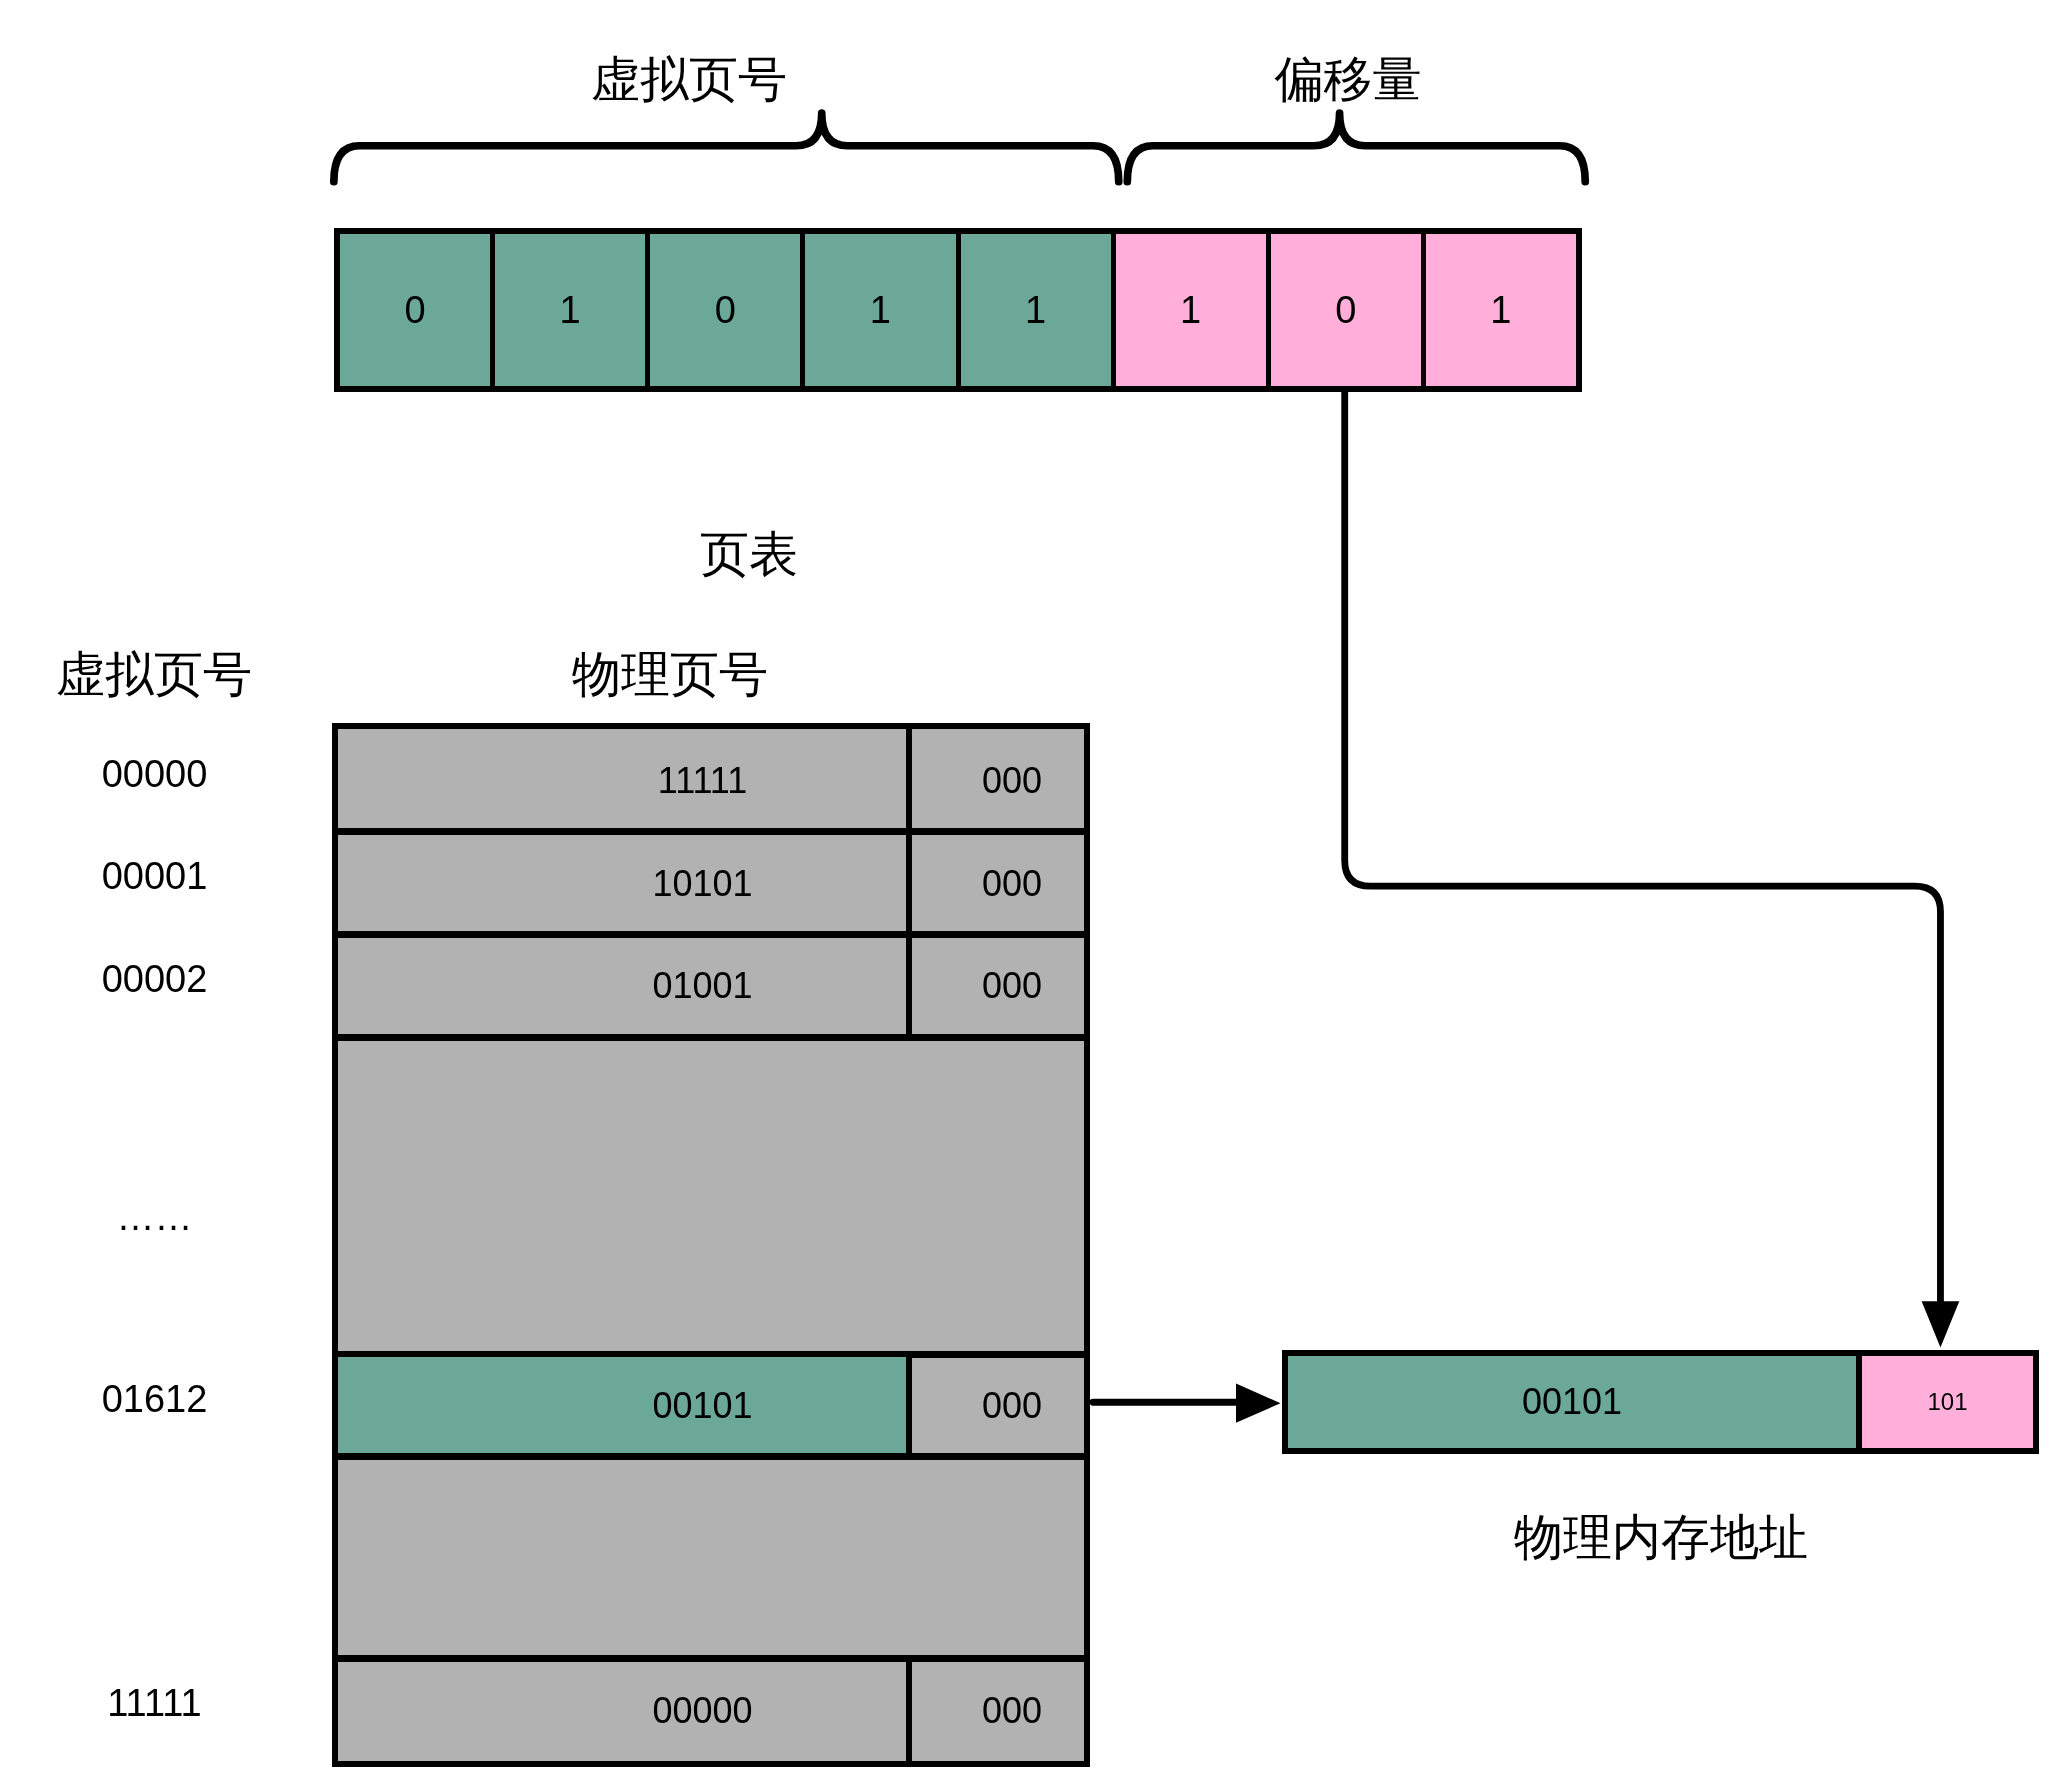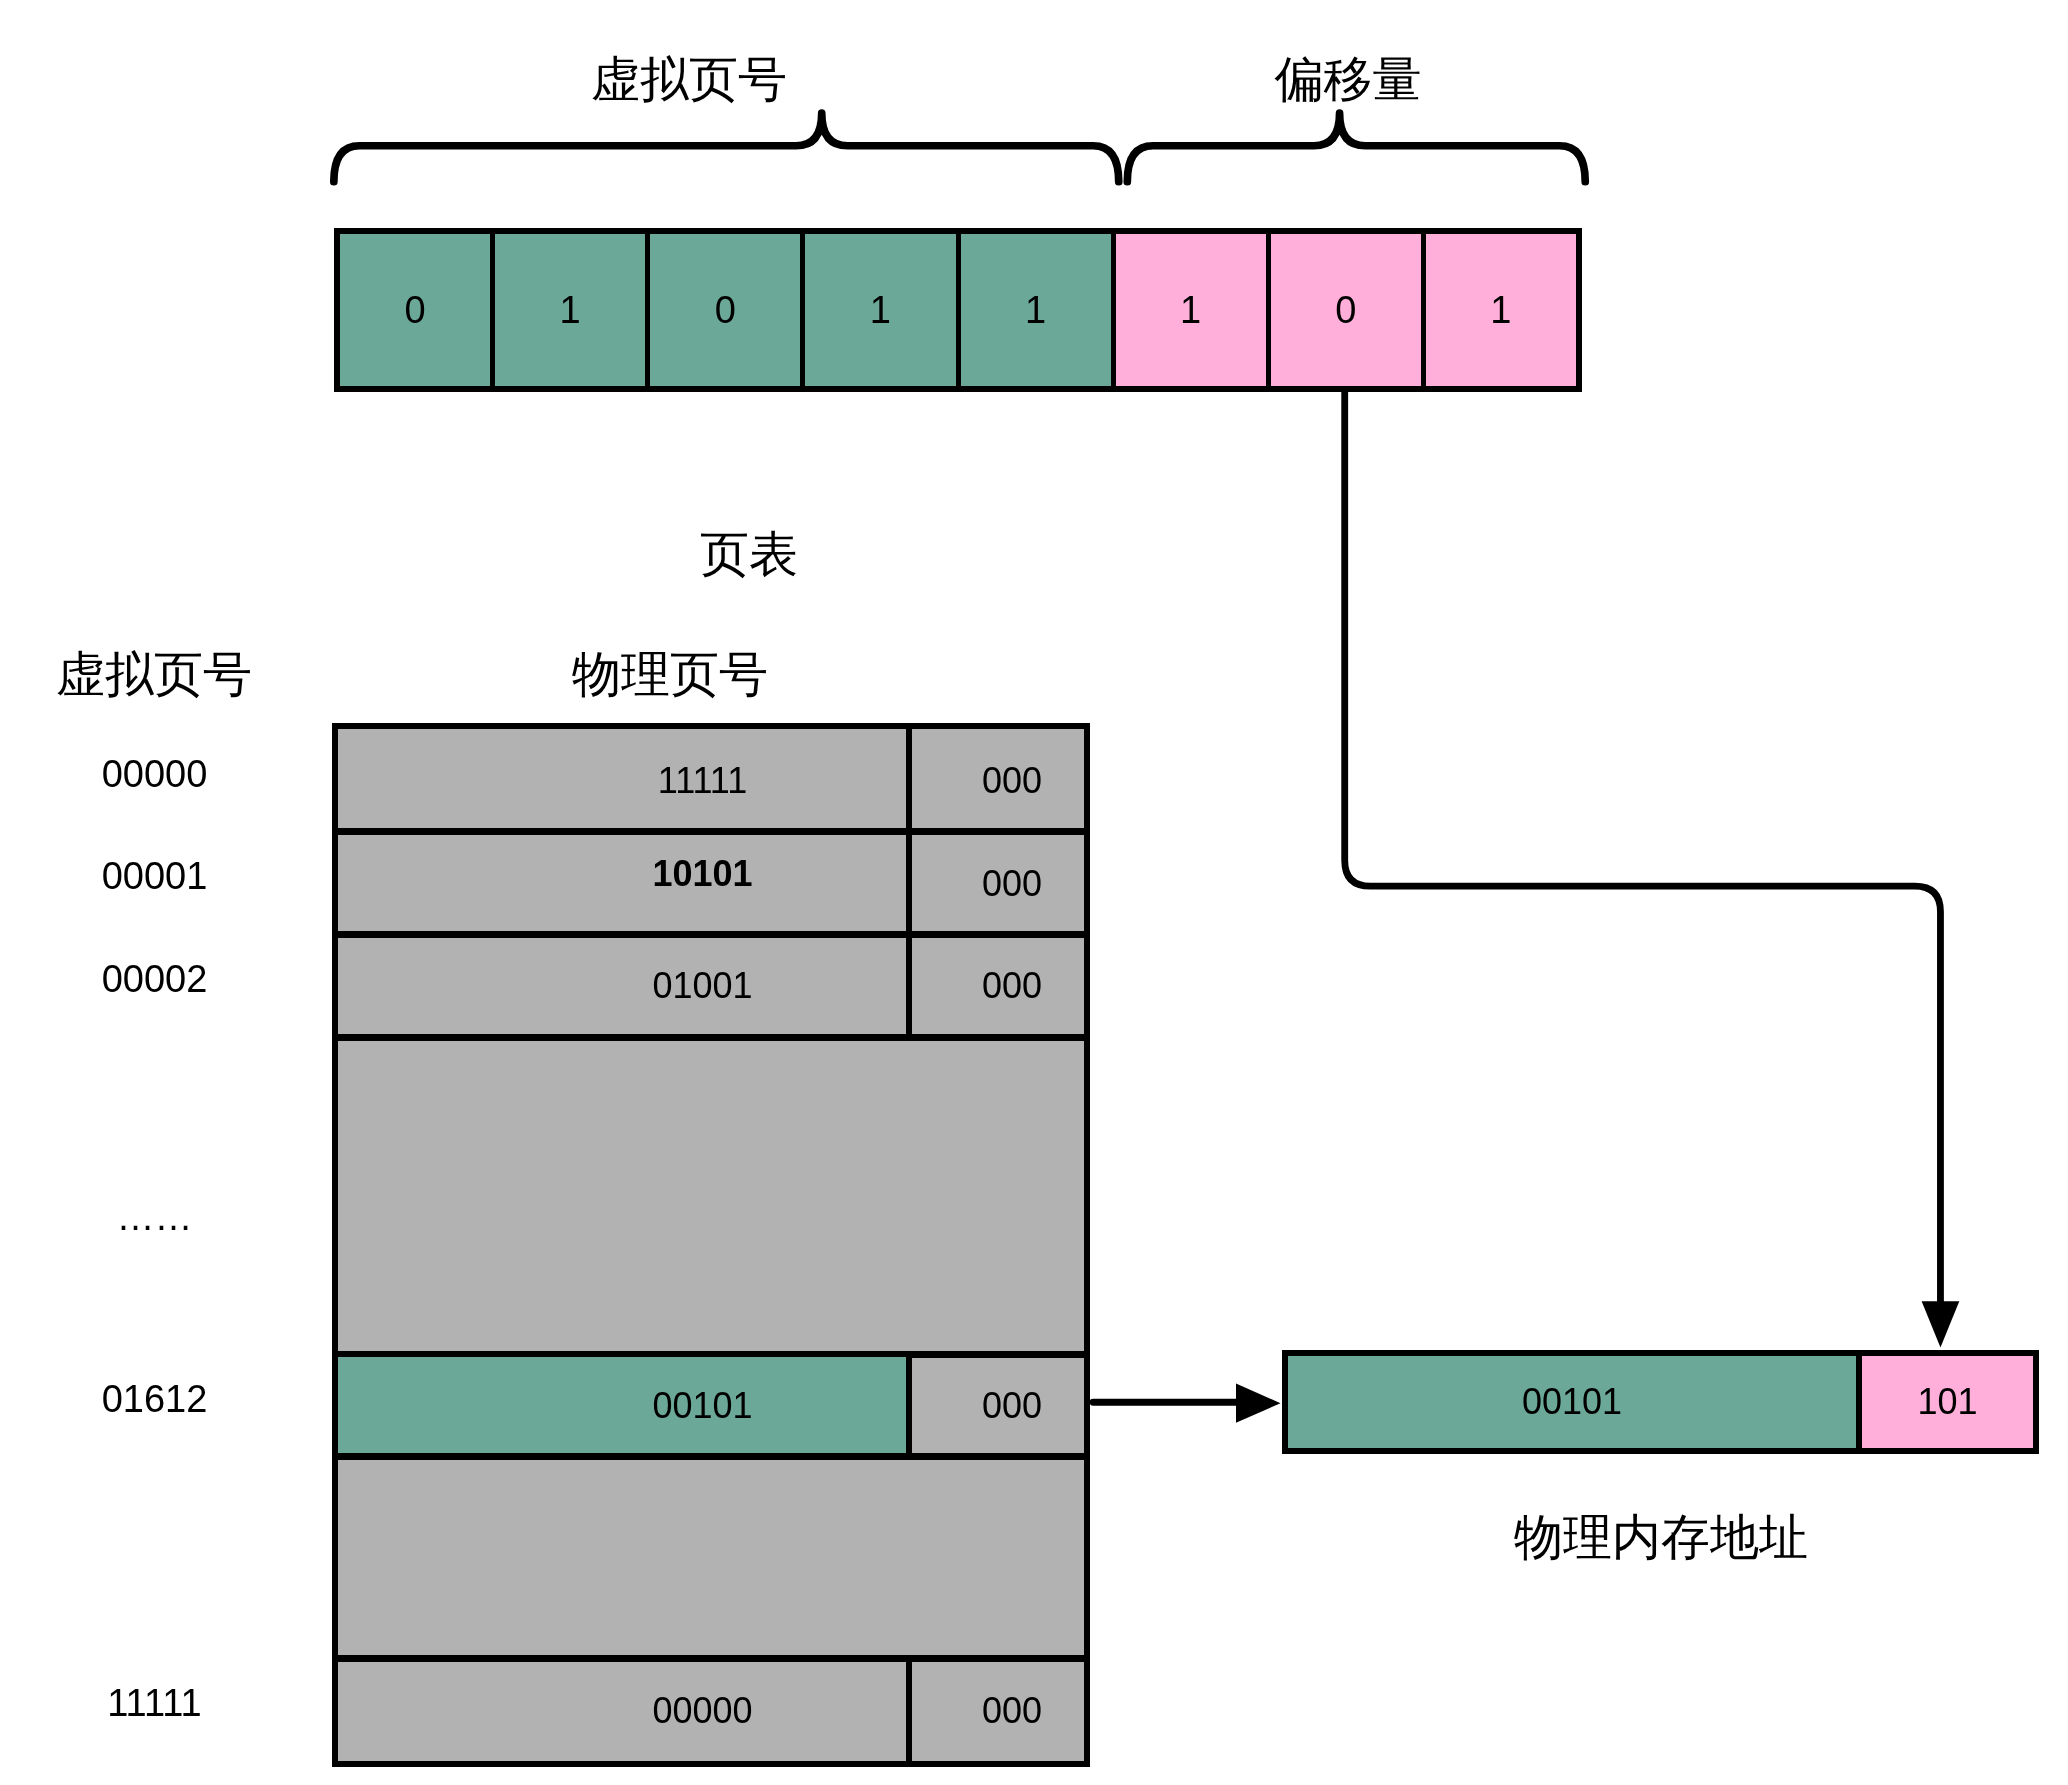--- a/index.html
+++ b/index.html
@@ -41,21 +41,21 @@
 
   
   .vpn-label{left:26px;width:257px;text-align:center;font-size:38px;line-height:45px;}
 
   
   .pa-box{
     left:1282px;top:1350px;width:757px;height:104px;
     border:6px solid #000;box-sizing:border-box;display:flex;
   }
   .pa-green{width:568px;background:#6BA897;display:flex;align-items:center;justify-content:center;font-size:36px;}
-  .pa-pink{flex:1 1 0;background:#FFAFD9;border-left:6px solid #000;display:flex;align-items:center;justify-content:center;font-size:36px;}
+  .pa-pink{flex:1 1 0;background:#FFAFD9;border-left:6px solid #000;display:flex;align-items:center;justify-content:center;font-size:24px;}
 
   svg.overlay{position:absolute;left:0;top:0;width:2068px;height:1786px;pointer-events:none;}
   .stroke{fill:none;stroke:#000;stroke-linecap:round;stroke-linejoin:round;}
 </style>
 </head>
 <body>
 
 <div class="abs ctr cn-label" style="left:518px;top:57px;width:342px;">虚拟页号</div>
 <div class="abs ctr cn-label" style="left:1177px;top:57px;width:342px;">偏移量</div>
 
@@ -107,21 +107,21 @@
     <div class="coldiv" style="top:0;height:99px;"></div>
     <div class="coldiv" style="top:106px;height:96px;"></div>
     <div class="coldiv" style="top:209px;height:96px;"></div>
     <div class="coldiv" style="top:628px;height:96px;"></div>
     <div class="coldiv" style="top:933px;height:99px;"></div>
 
     <div class="green-cell"></div>
 
     <div class="rowtext-wide digit" style="top:31px;">11111</div>
     <div class="rowtext-narrow digit" style="top:31px;">000</div>
-    <div class="rowtext-wide digit" style="top:124px;font-weight:bold;">10101</div>
+    <div class="rowtext-wide digit" style="top:134px;">10101</div>
     <div class="rowtext-narrow digit" style="top:134px;">000</div>
     <div class="rowtext-wide digit" style="top:236px;">01001</div>
     <div class="rowtext-narrow digit" style="top:236px;">000</div>
     <div class="rowtext-wide digit" style="top:656px;">00101</div>
     <div class="rowtext-narrow digit" style="top:656px;">000</div>
     <div class="rowtext-wide digit" style="top:961px;">00000</div>
     <div class="rowtext-narrow digit" style="top:961px;">000</div>
   </div>
 </div>
 

